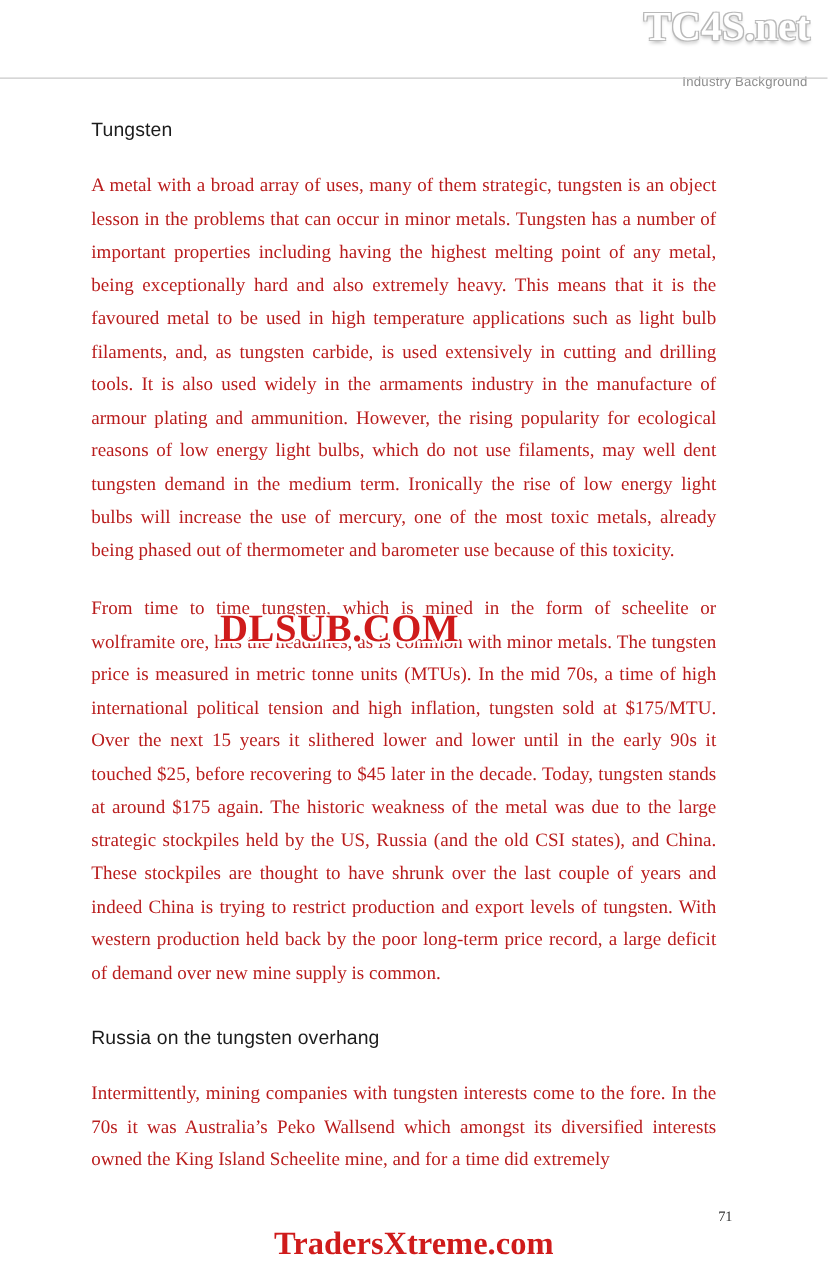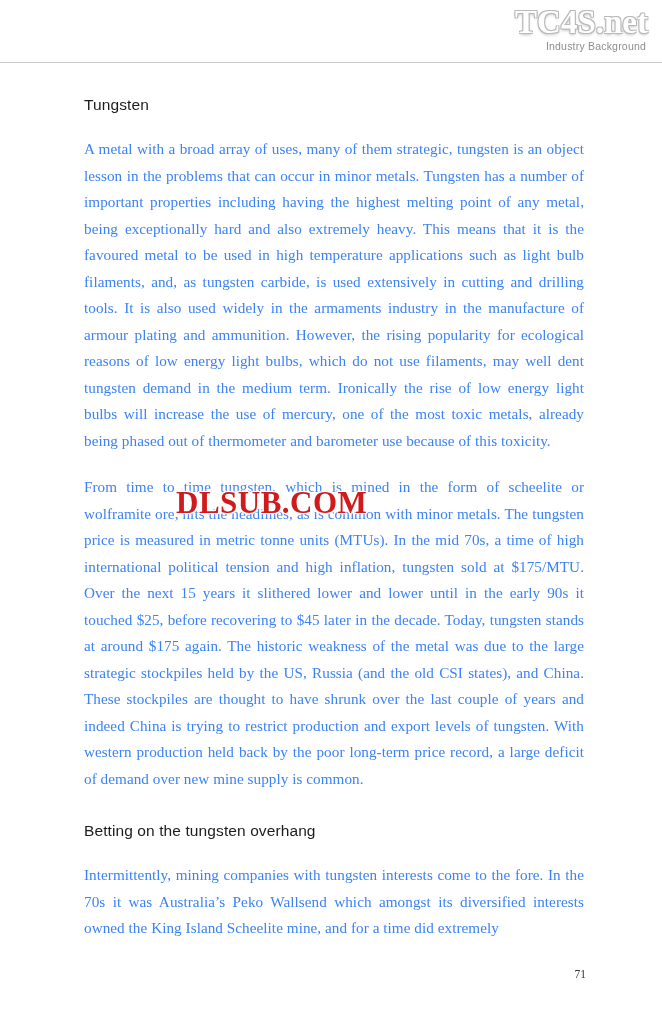--- a/index.html
+++ b/index.html
@@ -51,34 +51,34 @@
       -1px -1px 0 #b9b9b9,
        1px -1px 0 #b9b9b9,
       -1px  1px 0 #b9b9b9,
        1px  1px 0 #b9b9b9,
        0 2px 3px rgba(0,0,0,0.25);
     letter-spacing: 0px;
     white-space: nowrap;
   }
   .header-section {
     position: absolute;
-    top: 40px;
+    top: 60px;
     right: 16px;
     font-family: "Liberation Sans", sans-serif;
     font-size: 10.5px;
     color: #8d8d8d;
     letter-spacing: 0.2px;
     white-space: nowrap;
   }
 
   
   .content {
     position: absolute;
     top: 96px;
-    left: 84px;
+    left: 73px;
     width: 500px;
   }
 
   h2.section-heading {
     font-family: "Liberation Sans", sans-serif;
     font-weight: normal;
     font-size: 15.5px;
     color: #1c1c1c;
     margin: 0 0 22px 0;
     letter-spacing: 0.1px;
@@ -87,21 +87,21 @@
     margin-top: 30px;
     margin-bottom: 22px;
   }
 
   p.body {
     font-family: "Liberation Serif", serif;
     font-size: 15.2px;
     line-height: 26.5px;
     text-align: justify;
     margin: 0 0 20px 0;
-    color: #3b82f6;
+    color: #b91c1c;
     letter-spacing: 0.05px;
   }
   p.body:last-child {
     margin-bottom: 0;
   }
 
   
   .dlsub-watermark {
     position: absolute;
     top: 485px;
@@ -163,24 +163,25 @@
   </div>
 
   <div class="content">
 
     <h2 class="section-heading">Tungsten</h2>
 
     <p class="body">A metal with a broad array of uses, many of them strategic, tungsten is an object lesson in the problems that can occur in minor metals. Tungsten has a number of important properties including having the highest melting point of any metal, being exceptionally hard and also extremely heavy. This means that it is the favoured metal to be used in high temperature applications such as light bulb filaments, and, as tungsten carbide, is used extensively in cutting and drilling tools. It is also used widely in the armaments industry in the manufacture of armour plating and ammunition. However, the rising popularity for ecological reasons of low energy light bulbs, which do not use filaments, may well dent tungsten demand in the medium term. Ironically the rise of low energy light bulbs will increase the use of mercury, one of the most toxic metals, already being phased out of thermometer and barometer use because of this toxicity.</p>
 
     <p class="body">From time to time tungsten, which is mined in the form of scheelite or wolframite ore, hits the headlines, as is common with minor metals. The tungsten price is measured in metric tonne units (MTUs). In the mid 70s, a time of high international political tension and high inflation, tungsten sold at $175/MTU. Over the next 15 years it slithered lower and lower until in the early 90s it touched $25, before recovering to $45 later in the decade. Today, tungsten stands at around $175 again. The historic weakness of the metal was due to the large strategic stockpiles held by the US, Russia (and the old CSI states), and China. These stockpiles are thought to have shrunk over the last couple of years and indeed China is trying to restrict production and export levels of tungsten. With western production held back by the poor long-term price record, a large deficit of demand over new mine supply is common.</p>
 
-    <h2 class="section-heading second">Betting on the tungsten overhang</h2>
+    <h2 class="section-heading second">Russia on the tungsten overhang</h2>
 
     <p class="body">Intermittently, mining companies with tungsten interests come to the fore. In the 70s it was Australia’s Peko Wallsend which amongst its diversified interests owned the King Island Scheelite mine, and for a time did extremely</p>
 
   </div>
 
   <div class="dlsub-watermark">DLSUB.COM</div>
 
   <div class="page-number">71</div>
 
+  <div class="footer-watermark">TradersXtreme.com</div>
 
 </div>
 
 </body></html>

